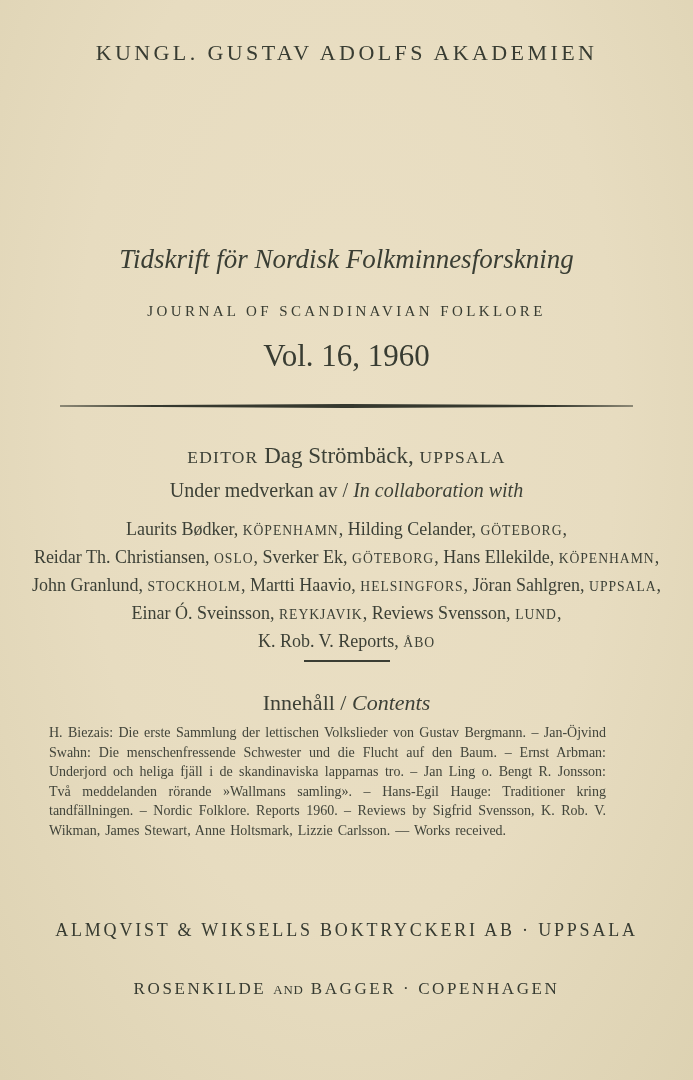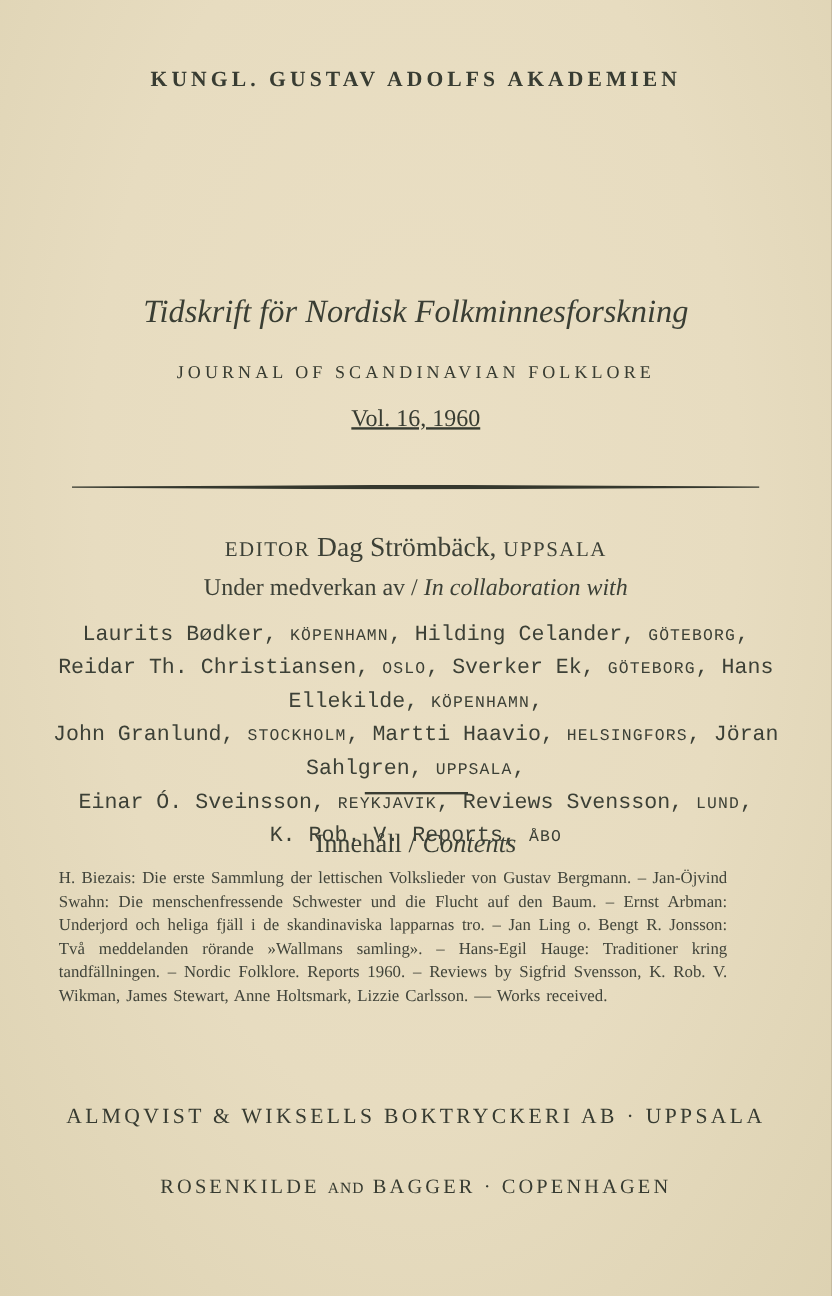--- a/index.html
+++ b/index.html
@@ -9,24 +9,23 @@
     width:693px; height:1080px;
     margin:0 auto;
     background: radial-gradient(ellipse at 50% 38%, #eadfc4 0%, #e7dcc0 55%, #ddd2b2 100%);
     font-family:"Liberation Serif","DejaVu Serif",serif;
     color:#3c4036;
     overflow:hidden;
   }
   .abs { position:absolute; left:0; width:100%; text-align:center; }
 
   .academy {
-    top:56px;
-    font-size:18px; letter-spacing:3.4px;
+    top:40px;
+    font-size:22px; letter-spacing:3.4px;
     color:#383c32;
-    font-weight:bold;
   }
   .arv-wrap { top:94px; }
   .arv-text {
     font-family:"DejaVu Serif","Liberation Serif",serif;
     font-size:158px;
     letter-spacing:14px;
     fill:none;
     stroke:#343830;
     stroke-width:3.1px;
   }
@@ -36,34 +35,33 @@
     font-size:27px;
     color:#3a3e34;
   }
   .journal {
     top:303px;
     font-size:15px; letter-spacing:3.4px;
     color:#383c32;
   }
   .volume {
     top:338px;
-    font-size:20px;
+    font-size:31px;
     color:#383c32;
-    text-decoration:underline;
   }
   .rule-swell {
     position:absolute; left:60px; top:404px;
     width:573px; height:4px;
     background:#35382e;
     clip-path:polygon(0 38%, 50% 0, 100% 38%, 100% 62%, 50% 100%, 0 62%);
   }
   .editor-line { top:443px; font-size:23px; }
   .medverkan   { top:479px; font-size:20px; }
   .collab      { top:516px; font-size:18px; line-height:26px; }
-  .collab-line { width:100%; text-align:center;font-family:Liberation Mono, monospace; }
+  .collab-line { width:100%; text-align:center; }
   .sc { font-size:0.76em; letter-spacing:0.07em; }
   .it { font-style:italic; }
   .rule-short {
     position:absolute; left:50%; top:660px;
     width:86px; height:2px; margin-left:-43px;
     background:#3a3d33;
   }
   .contents-heading { top:690px; font-size:22px; }
   .contents-body {
     position:absolute; left:49px; top:723px;

